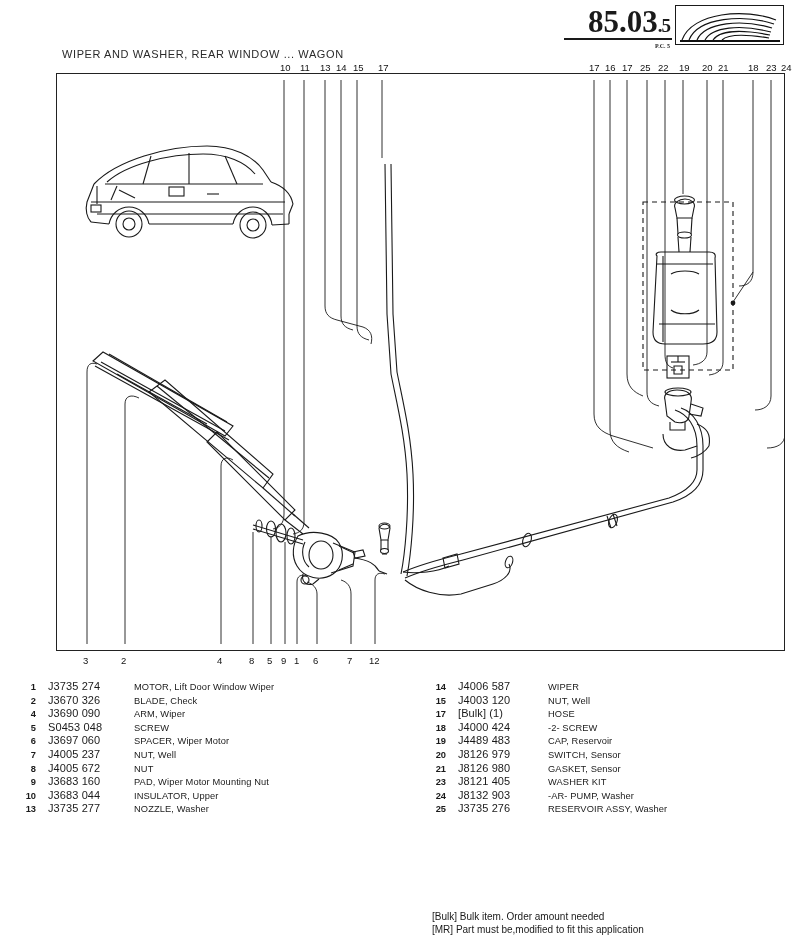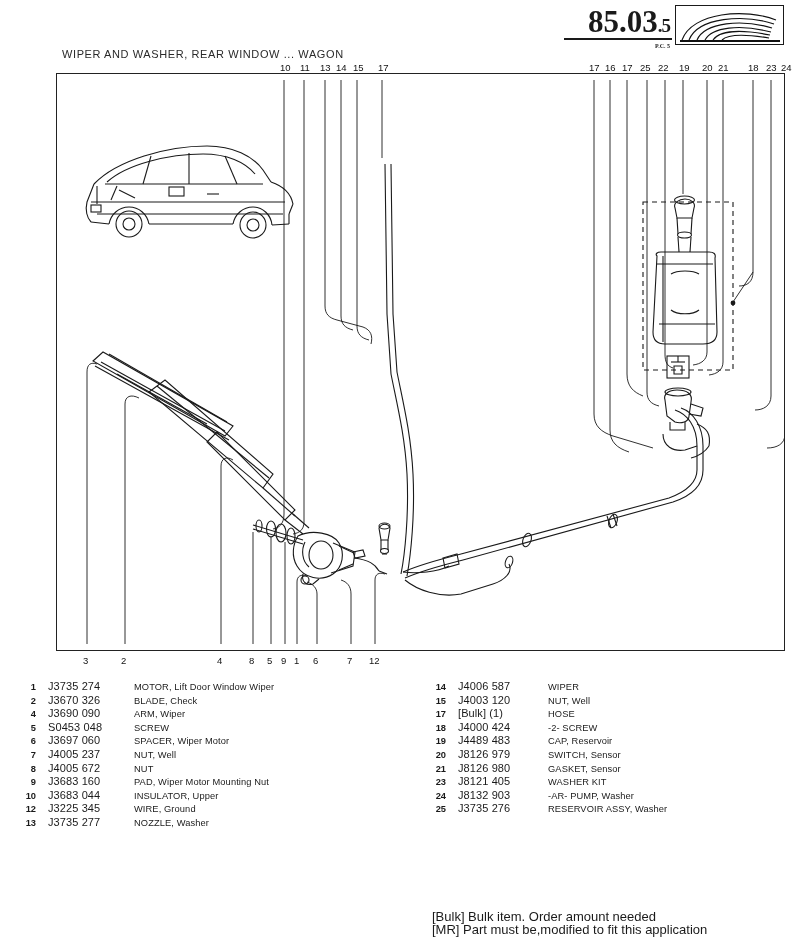--- a/index.html
+++ b/index.html
@@ -136,21 +136,21 @@
     font-size: 9.3px;
     letter-spacing: 0.1px;
   }
   #col-right .pcode { width: 90px; }
 
   
   #footnotes {
     position: absolute;
     left: 432px;
     top: 910px;
-    font-size: 13px;
+    font-size: 10px;
     line-height: 13px;
   }
 </style>
 </head>
 <body>
 
 <div id="header">
 
   <div id="section-number">
     <span class="big">85.03</span><span class="small">.5</span>
@@ -430,21 +430,20 @@
   <div class="col" id="col-left">
       <div class="prow"><span class="pnum">1</span><span class="pcode">J3735 274</span><span class="pdesc">MOTOR, Lift Door Window Wiper</span></div>
       <div class="prow"><span class="pnum">2</span><span class="pcode">J3670 326</span><span class="pdesc">BLADE, Check</span></div>
       <div class="prow"><span class="pnum">4</span><span class="pcode">J3690 090</span><span class="pdesc">ARM, Wiper</span></div>
       <div class="prow"><span class="pnum">5</span><span class="pcode">S0453 048</span><span class="pdesc">SCREW</span></div>
       <div class="prow"><span class="pnum">6</span><span class="pcode">J3697 060</span><span class="pdesc">SPACER, Wiper Motor</span></div>
       <div class="prow"><span class="pnum">7</span><span class="pcode">J4005 237</span><span class="pdesc">NUT, Well</span></div>
       <div class="prow"><span class="pnum">8</span><span class="pcode">J4005 672</span><span class="pdesc">NUT</span></div>
       <div class="prow"><span class="pnum">9</span><span class="pcode">J3683 160</span><span class="pdesc">PAD, Wiper Motor Mounting Nut</span></div>
       <div class="prow"><span class="pnum">10</span><span class="pcode">J3683 044</span><span class="pdesc">INSULATOR, Upper</span></div>
-      <div class="prow"><span class="pnum">12</span><span class="pcode">J3225 345</span><span class="pdesc">WIRE, Ground</span></div>
       <div class="prow"><span class="pnum">13</span><span class="pcode">J3735 277</span><span class="pdesc">NOZZLE, Washer</span></div>
     </div>
   <div class="col" id="col-right">
       <div class="prow"><span class="pnum">14</span><span class="pcode">J4006 587</span><span class="pdesc">WIPER</span></div>
       <div class="prow"><span class="pnum">15</span><span class="pcode">J4003 120</span><span class="pdesc">NUT, Well</span></div>
       <div class="prow"><span class="pnum">17</span><span class="pcode">[Bulk] (1)</span><span class="pdesc">HOSE</span></div>
       <div class="prow"><span class="pnum">18</span><span class="pcode">J4000 424</span><span class="pdesc">-2-  SCREW</span></div>
       <div class="prow"><span class="pnum">19</span><span class="pcode">J4489 483</span><span class="pdesc">CAP, Reservoir</span></div>
       <div class="prow"><span class="pnum">20</span><span class="pcode">J8126 979</span><span class="pdesc">SWITCH, Sensor</span></div>
       <div class="prow"><span class="pnum">21</span><span class="pcode">J8126 980</span><span class="pdesc">GASKET, Sensor</span></div>

